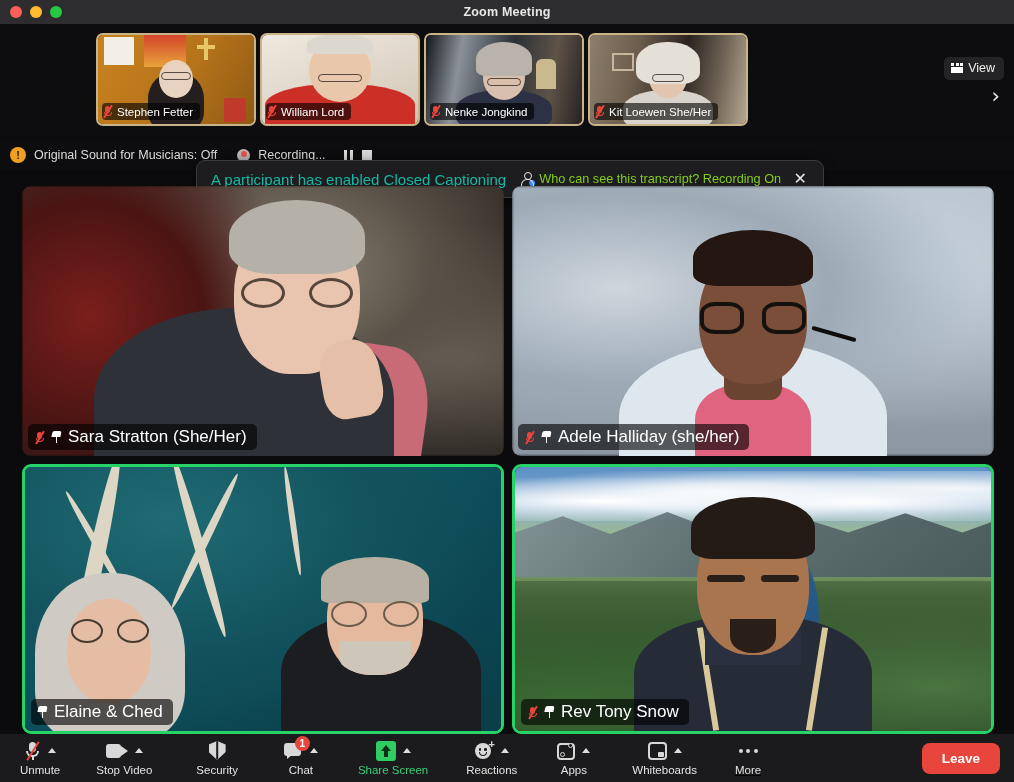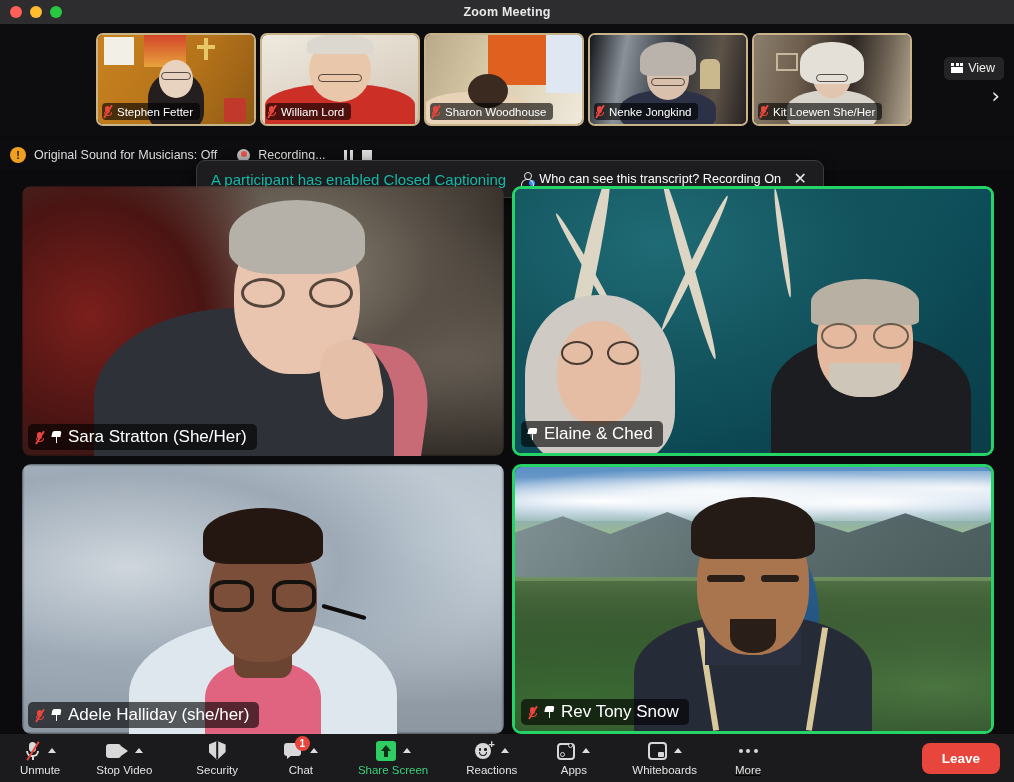--- a/index.html
+++ b/index.html
@@ -165,21 +165,21 @@
     border: 1px solid #3a3a3c;
     border-radius: 9px;
     display: flex; align-items: center;
     padding: 0 8px 0 14px;
     box-shadow: 0 3px 12px rgba(0,0,0,.6);
   }
   .toast-msg { color: #14b8a6; font-size: 15px; }
   .toast-link {
     display: flex; align-items: center; gap: 5px;
     margin-left: 14px;
-    color: #ffffff; font-size: 12.7px;
+    color: #84cc16; font-size: 12.7px;
   }
   .person-ico { width: 14px; height: 14px; position: relative; flex:0 0 auto; }
   .person-ico::before {
     content:''; position:absolute; left:3.5px; top:0;
     width:6px; height:6px; border-radius:50%;
     border:1.4px solid #e6e6e6;
   }
   .person-ico::after {
     content:''; position:absolute; left:1px; top:7px;
     width:11px; height:6px;
@@ -597,35 +597,20 @@
       <div class="tlabel">
         <span class="mic-off">
             <i class="body"></i>
             <i class="stand"></i>
             <i class="slash"></i>
           </span>
         <span>William Lord</span>
       </div>
     </div>
 
-    <div class="thumb">
-      <div class="bg" style="background:linear-gradient(110deg,#b9a98a 0%,#d8cba8 40%,#efe9dd 100%);"></div>
-      <div style="position:absolute;left:62px;top:0;width:58px;height:50px;background:#e0601f;"></div>
-      <div style="position:absolute;left:120px;top:0;width:40px;height:58px;background:#dfe8f2;"></div>
-      <div class="person" style="background:#e8d3b8;width:110px;height:38px;left:32%;"></div>
-      <div class="head" style="background:#3a2a20;width:40px;height:34px;bottom:16px;left:40%;"></div>
-      <div class="tlabel">
-        <span class="mic-off">
-            <i class="body"></i>
-            <i class="stand"></i>
-            <i class="slash"></i>
-          </span>
-        <span>Sharon Woodhouse</span>
-      </div>
-    </div>
 
     <div class="thumb">
       <div class="bg" style="background:linear-gradient(100deg,#14161a 0%,#8a9199 22%,#2b3036 52%,#5e5348 78%,#262122 100%);"></div>
       <div style="position:absolute;right:26px;top:24px;width:20px;height:30px;background:#c9b98d;border-radius:6px 6px 0 0;"></div>
       <div class="person" style="background:#2c3146;width:96px;height:40px;"></div>
       <div class="head" style="background:#d9c0ac;width:42px;height:44px;bottom:24px;"></div>
       <div style="position:absolute;bottom:48px;left:50%;transform:translateX(-50%);width:56px;height:34px;background:#b9b3ab;border-radius:50% 50% 18% 18%;"></div>
       <div class="glasses" style="bottom:38px;width:34px;"></div>
       <div class="tlabel">
         <span class="mic-off">
@@ -709,20 +694,44 @@
       <span class="mic-off">
           <i class="body"></i>
           <i class="stand"></i>
           <i class="slash"></i>
         </span>
       <span class="pin-ico"></span>
       <span>Sara Stratton (She/Her)</span>
     </div>
   </div>
 
+  <div class="tile">
+    <div class="vbg t2-bg"></div>
+    <div class="t2-hair"></div>
+    <div class="t2-shoulder"></div>
+    <div class="t2-chest"></div>
+    <div class="t2-neck"></div>
+    <div class="t2-head"></div>
+    <div class="t2-hairtop"></div>
+    <div class="t2-glass">
+        <i></i>
+        <i></i>
+      </div>
+    <div class="t2-mic"></div>
+    <div class="vlabel">
+      <span class="mic-off">
+          <i class="body"></i>
+          <i class="stand"></i>
+          <i class="slash"></i>
+        </span>
+      <span class="pin-ico"></span>
+      <span>Adele Halliday (she/her)</span>
+    </div>
+  </div>
+
   <div class="tile speaking">
     <div class="vbg t3-bg"></div>
     <div class="root" style="left:18%;top:-6%;width:16px;height:230px;transform:rotate(12deg);"></div>
     <div class="root" style="left:30%;top:-4%;width:10px;height:190px;transform:rotate(-16deg);"></div>
     <div class="root" style="left:44%;top:2%;width:8px;height:150px;transform:rotate(26deg);"></div>
     <div class="root" style="left:8%;top:10%;width:7px;height:130px;transform:rotate(-30deg);"></div>
     <div class="root" style="left:54%;top:0;width:6px;height:110px;transform:rotate(-8deg);"></div>
     <div class="t3-p1-hair"></div>
     <div class="t3-p1-face"></div>
     <div class="t3-p1-glass">
@@ -733,44 +742,20 @@
     <div class="t3-p2-face"></div>
     <div class="t3-p2-beard"></div>
     <div class="t3-p2-hair"></div>
     <div class="t3-p2-glass">
         <i></i>
         <i></i>
       </div>
     <div class="vlabel">
       <span class="pin-ico"></span>
       <span>Elaine &amp; Ched</span>
-    </div>
-  </div>
-
-  <div class="tile">
-    <div class="vbg t2-bg"></div>
-    <div class="t2-hair"></div>
-    <div class="t2-shoulder"></div>
-    <div class="t2-chest"></div>
-    <div class="t2-neck"></div>
-    <div class="t2-head"></div>
-    <div class="t2-hairtop"></div>
-    <div class="t2-glass">
-        <i></i>
-        <i></i>
-      </div>
-    <div class="t2-mic"></div>
-    <div class="vlabel">
-      <span class="mic-off">
-          <i class="body"></i>
-          <i class="stand"></i>
-          <i class="slash"></i>
-        </span>
-      <span class="pin-ico"></span>
-      <span>Adele Halliday (she/her)</span>
     </div>
   </div>
 
   <div class="tile speaking">
     <div class="vbg t4-bg"></div>
     <div class="t4-cloud"></div>
     <div class="t4-mtn"></div>
     <div class="t4-valley"></div>
     <div class="t4-river"></div>
     <div class="t4-torso"></div>

